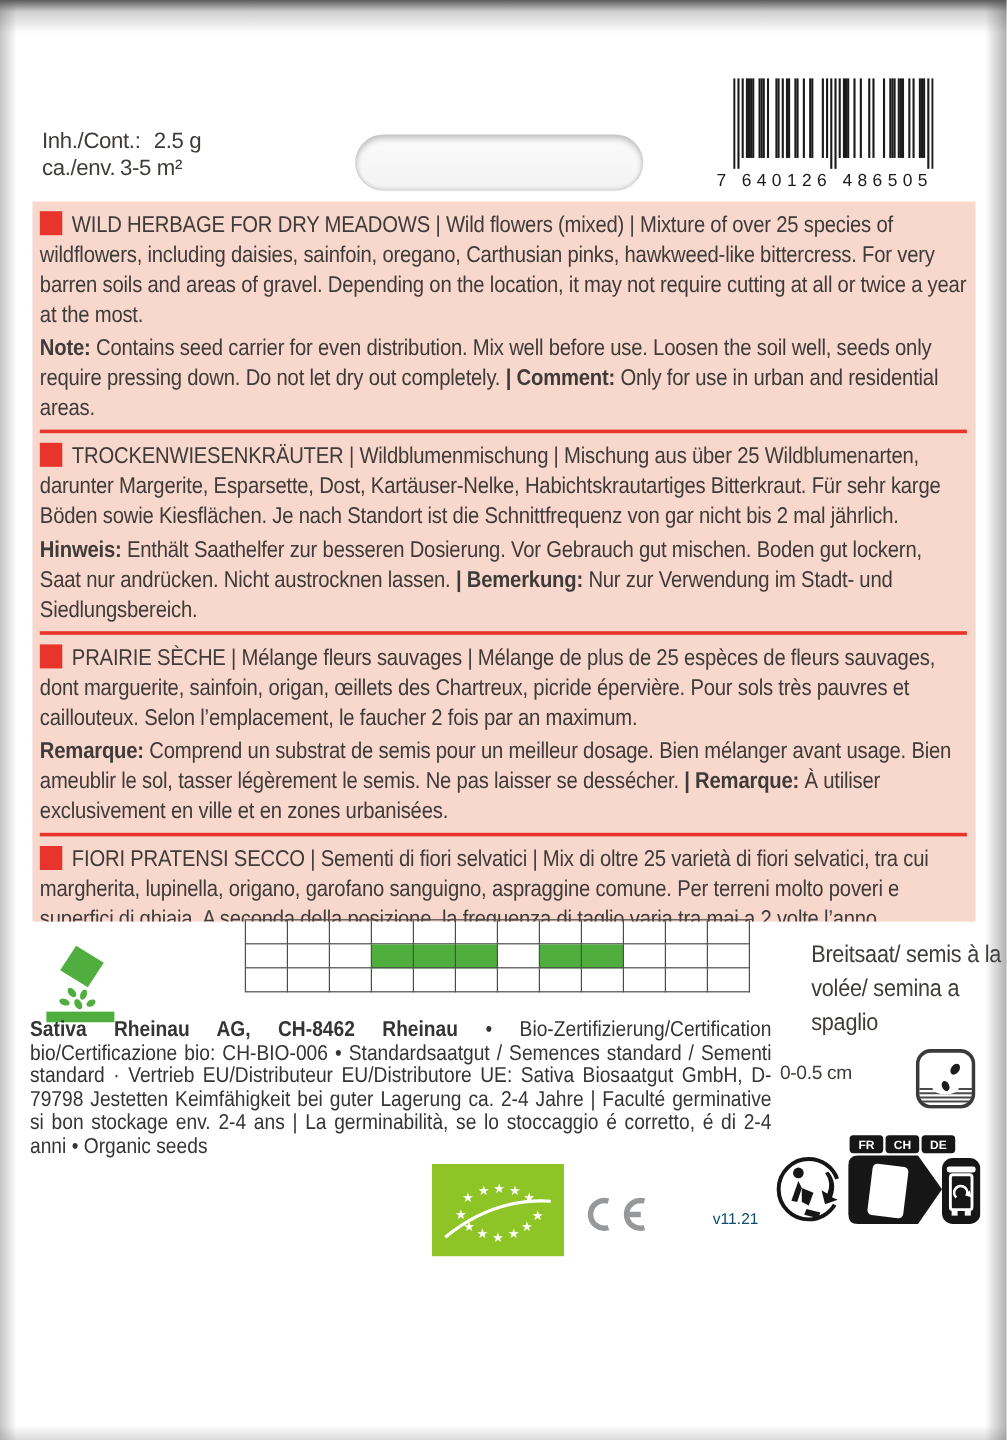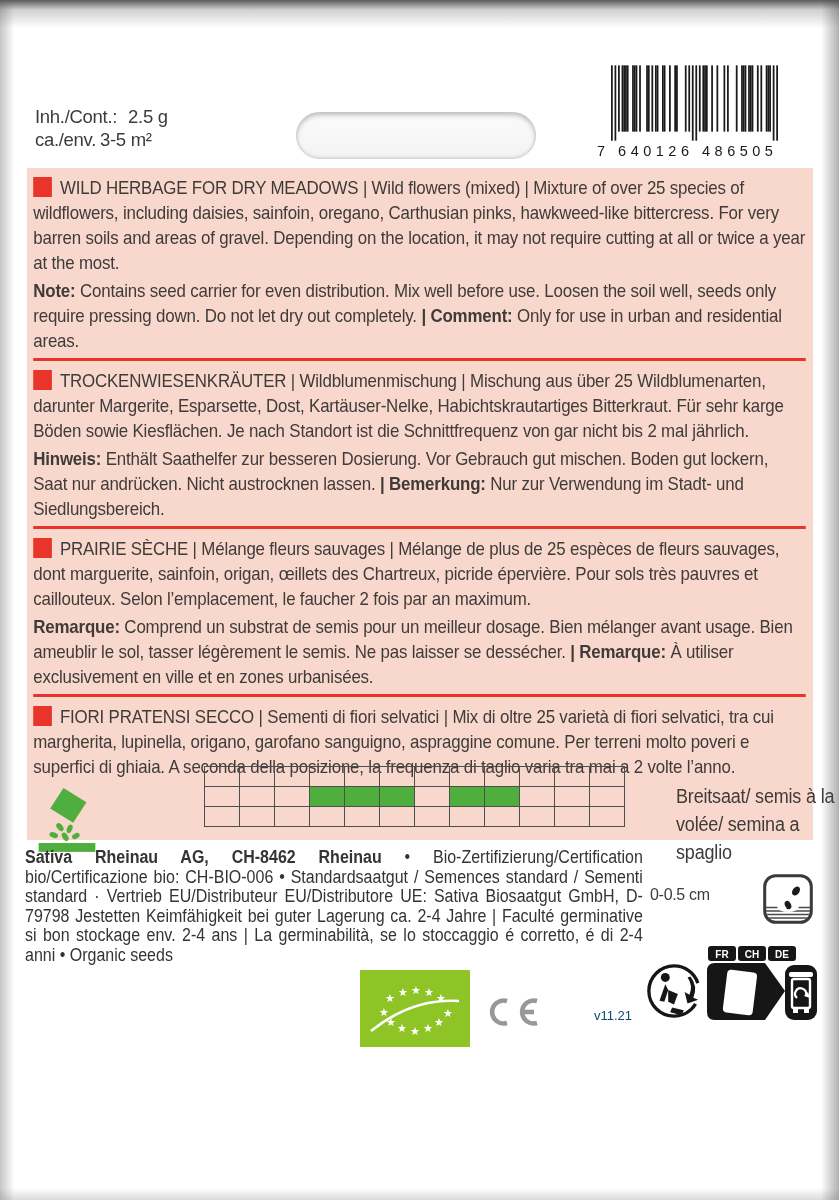--- a/index.html
+++ b/index.html
@@ -28,21 +28,21 @@
   .hang-hole{position:absolute;left:296px;top:112px;width:240px;height:47px;border-radius:24px;
     background:linear-gradient(to bottom,#fbfbfb,#f3f3f3);
     box-shadow:inset 0 3px 5px rgba(0,0,0,.25),inset 0 -2px 3px rgba(0,0,0,.10),0 1px 1px rgba(255,255,255,.9);}
 
   
   .barcode{position:absolute;left:611px;top:64px;width:167px;text-align:left;}
   .barcode svg{width:167px;height:78px;display:block;fill:#1a1a1a;}
   .barcode-digits{font-size:14.5px;letter-spacing:4.5px;color:#1a1a1a;margin-top:1px;margin-left:-14px;white-space:nowrap;}
 
   
-  .pink-panel{position:absolute;left:27px;top:168px;width:786px;height:672px;background:#f8d7cd;overflow:hidden;}
+  .pink-panel{position:absolute;left:27px;top:168px;width:786px;height:600px;background:#f8d7cd;overflow:hidden;}
   .panel-inner{width:884px;transform:scaleX(0.889);transform-origin:0 0;padding:7px 8px 0 7px;box-sizing:border-box;
     font-size:19px;line-height:25px;letter-spacing:-0.2px;}
   .panel-inner p{margin:0;}
   .intro{margin-bottom:3px !important;}
   .red-sq{display:inline-block;width:21px;height:20px;background:#e8342b;margin-right:9px;vertical-align:-3px;}
   .note b{font-weight:700;}
   .red-divider{height:3px;background:#e8342b;margin:5px 0 7px 0;}
 
   
   .sow-icon{position:absolute;left:36px;top:784px;width:62px;height:72px;}

